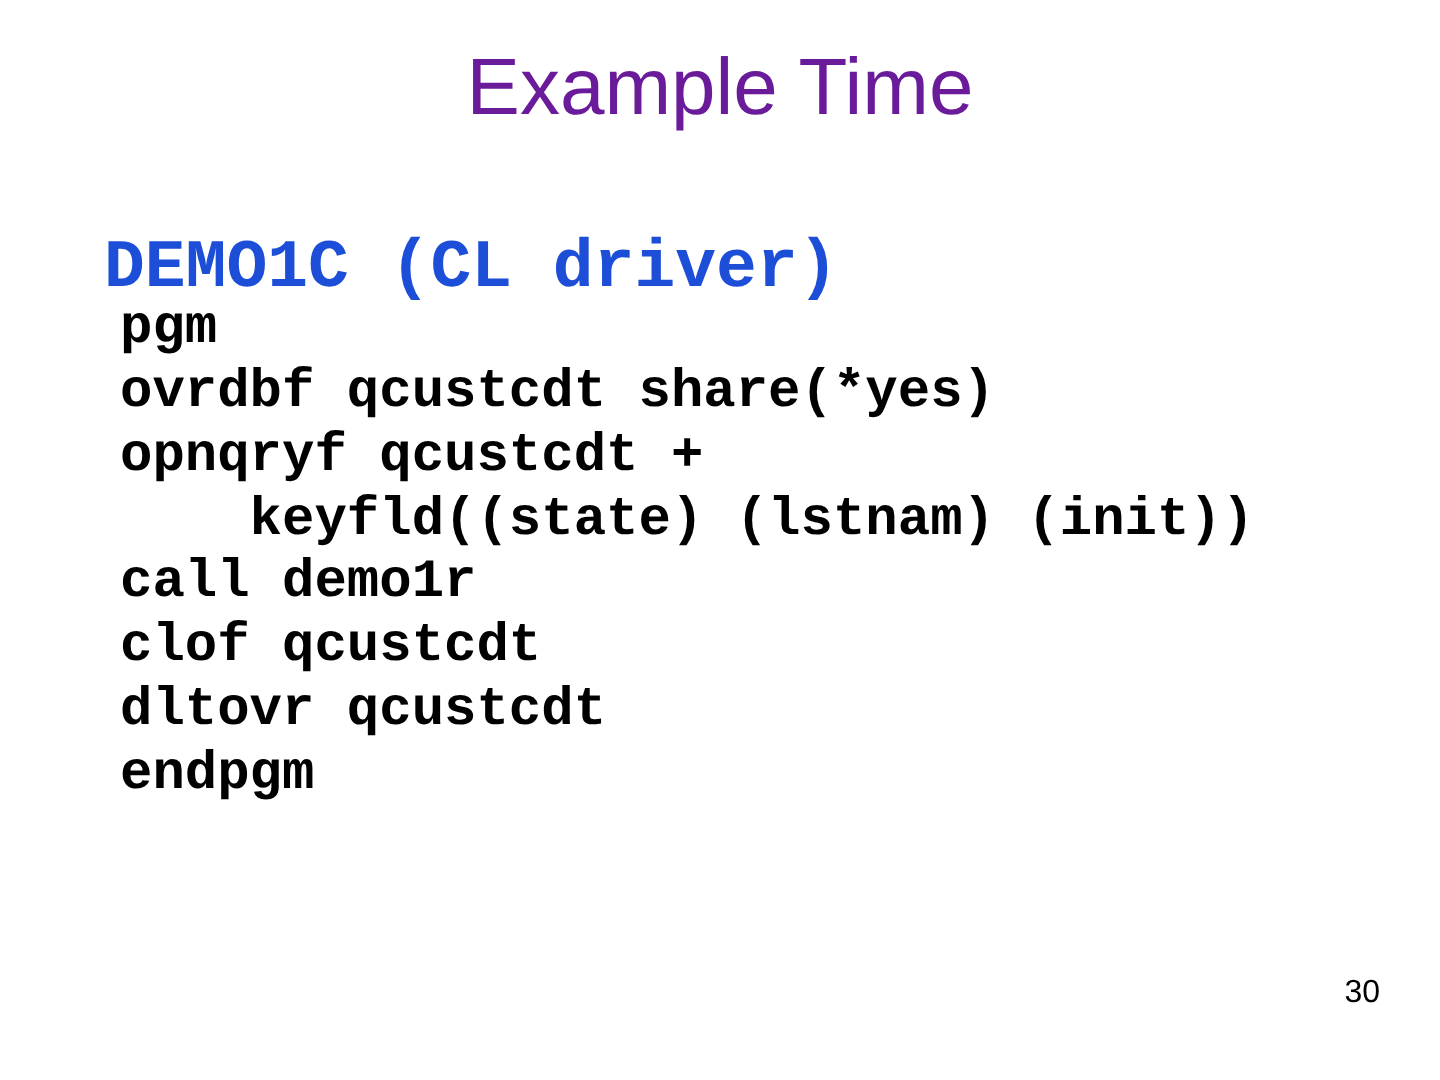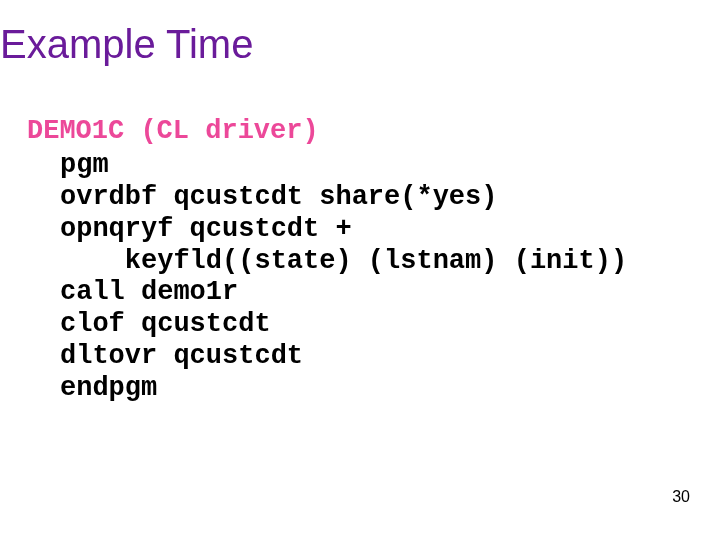--- a/index.html
+++ b/index.html
@@ -16,34 +16,34 @@
     width: 720px;
     height: 540px;
     position: relative;
     box-sizing: border-box;
   }
   .title {
     position: absolute;
     top: 22px;
     left: 0;
     width: 720px;
-    text-align: left;
+    text-align: center;
     font-size: 40px;
     color: #6a1b9a;
     font-weight: normal;
     font-family: Arial, Helvetica, sans-serif;
   }
   .subhead {
     position: absolute;
     top: 116px;
-    left: 27px;
+    left: 52px;
     font-family: "Courier New", Courier, monospace;
     font-weight: bold;
-    font-size: 27px;
-    color: #ec4899;
+    font-size: 34px;
+    color: #1d4ed8;
     white-space: pre;
   }
   .code {
     position: absolute;
     top: 150px;
     left: 60px;
     font-family: "Courier New", Courier, monospace;
     font-weight: bold;
     font-size: 27px;
     color: #000000;

